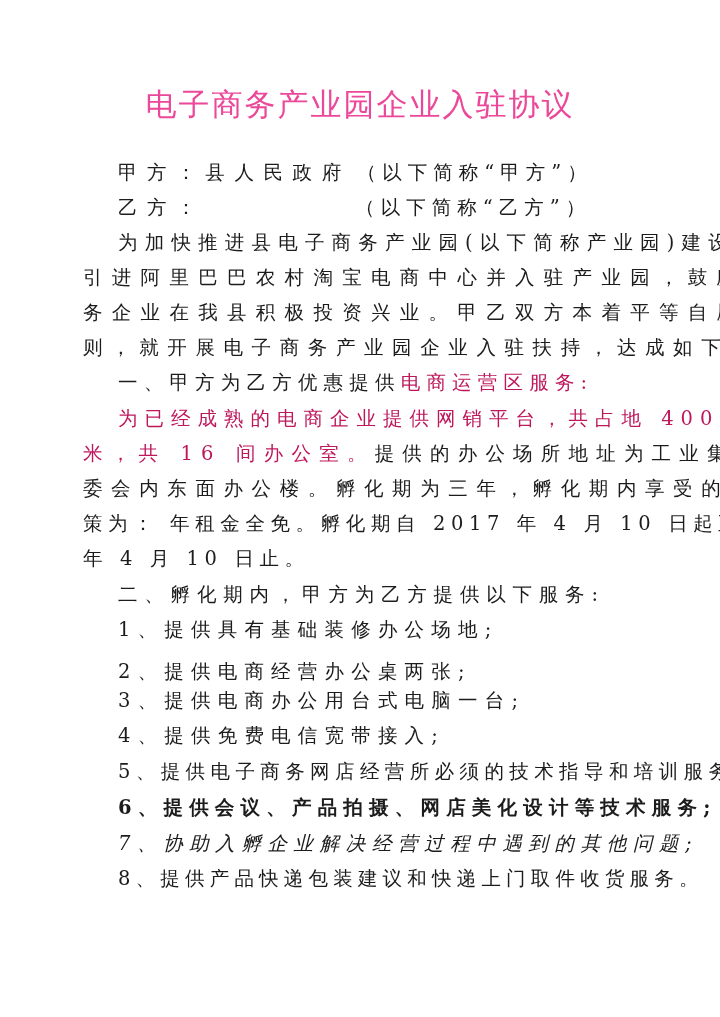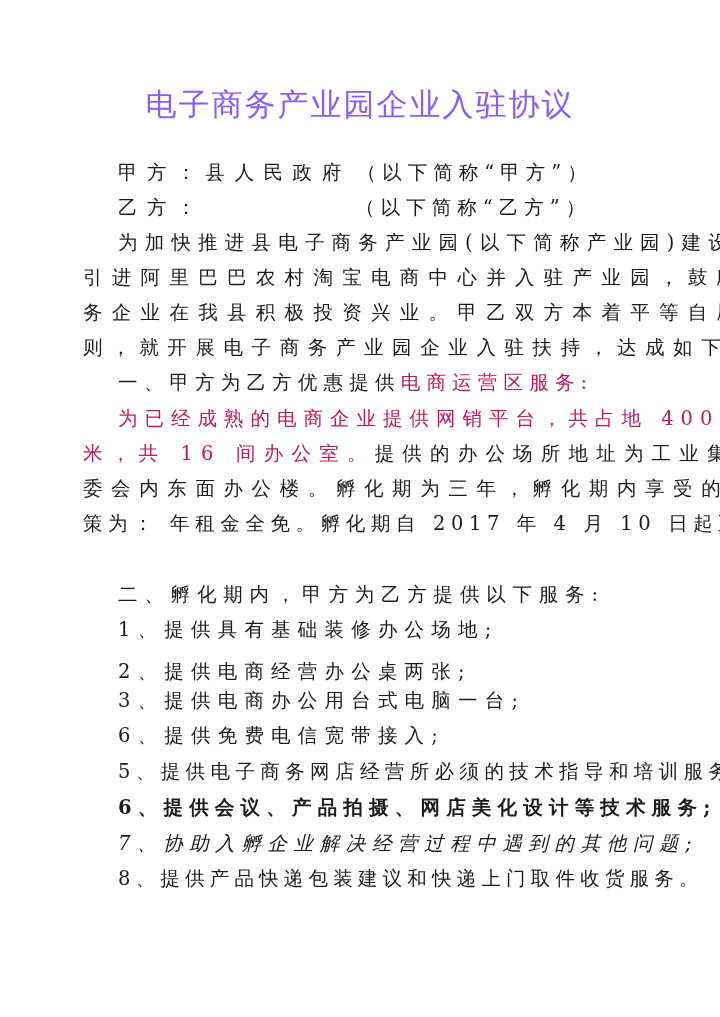--- a/index.html
+++ b/index.html
@@ -24,21 +24,21 @@
   }
   .title {
     position: absolute;
     left: 0;
     width: 720px;
     top: 84px;
     text-align: center;
     font-size: 31px;
     letter-spacing: 2px;
     line-height: 40px;
-    color: #8b5cf6;
+    color: #ec4899;
   }
   .line {
     position: absolute;
     left: 83px;
     width: 540px;
     font-size: 19.5px;
     line-height: 26px;
     letter-spacing: 9.6px;
     white-space: nowrap;
     color: #1c1c1c;
@@ -69,24 +69,25 @@
 
   <div class="line indent" style="top:370px; letter-spacing:6.2px;">
     <span>一、甲方为乙方优惠提供</span><span class="gray">电商运营区服务:</span>
   </div>
   <div class="line indent gray" style="top:406px; letter-spacing:7.0px;">为已经成熟的电商企业提供网销平台，共占地 400 平方</div>
   <div class="line" style="top:441px; letter-spacing:8.2px;">
     <span class="gray">米，共 16 间办公室。</span><span>提供的办公场所地址为工业集中区管</span>
   </div>
   <div class="line" style="top:476px; letter-spacing:8.6px;">委会内东面办公楼。孵化期为三年，孵化期内享受的优惠政</div>
   <div class="line" style="top:511px; letter-spacing:5.6px;">策为：  年租金全免。孵化期自 2017 年 4 月 10 日起至 2020</div>
+  <div class="line" style="top:546px; letter-spacing:5.6px;">年 4 月 10 日止。</div>
 
   <div class="line indent" style="top:582px; letter-spacing:6.8px;">二、孵化期内，甲方为乙方提供以下服务:</div>
   <div class="line indent" style="top:617px; letter-spacing:7.2px;">1、提供具有基础装修办公场地;</div>
   <div class="line indent" style="top:652px; letter-spacing:7.2px;margin-top:7px;">2、提供电商经营办公桌两张;</div>
   <div class="line indent" style="top:688px; letter-spacing:7.2px;">3、提供电商办公用台式电脑一台;</div>
-  <div class="line indent" style="top:723px; letter-spacing:7.2px;">6、提供免费电信宽带接入;</div>
+  <div class="line indent" style="top:723px; letter-spacing:7.2px;">4、提供免费电信宽带接入;</div>
   <div class="line indent" style="top:759px; letter-spacing:5.4px;">5、提供电子商务网店经营所必须的技术指导和培训服务;</div>
   <div class="line indent" style="top:795px; letter-spacing:6.2px;font-weight:bold;">6、提供会议、产品拍摄、网店美化设计等技术服务;</div>
   <div class="line indent" style="top:831px; letter-spacing:6.6px;font-style:italic;">7、协助入孵企业解决经营过程中遇到的其他问题;</div>
   <div class="line indent" style="top:866px; letter-spacing:5.2px;">8、提供产品快递包装建议和快递上门取件收货服务。</div>
 
 </div>
 
 </body></html>

